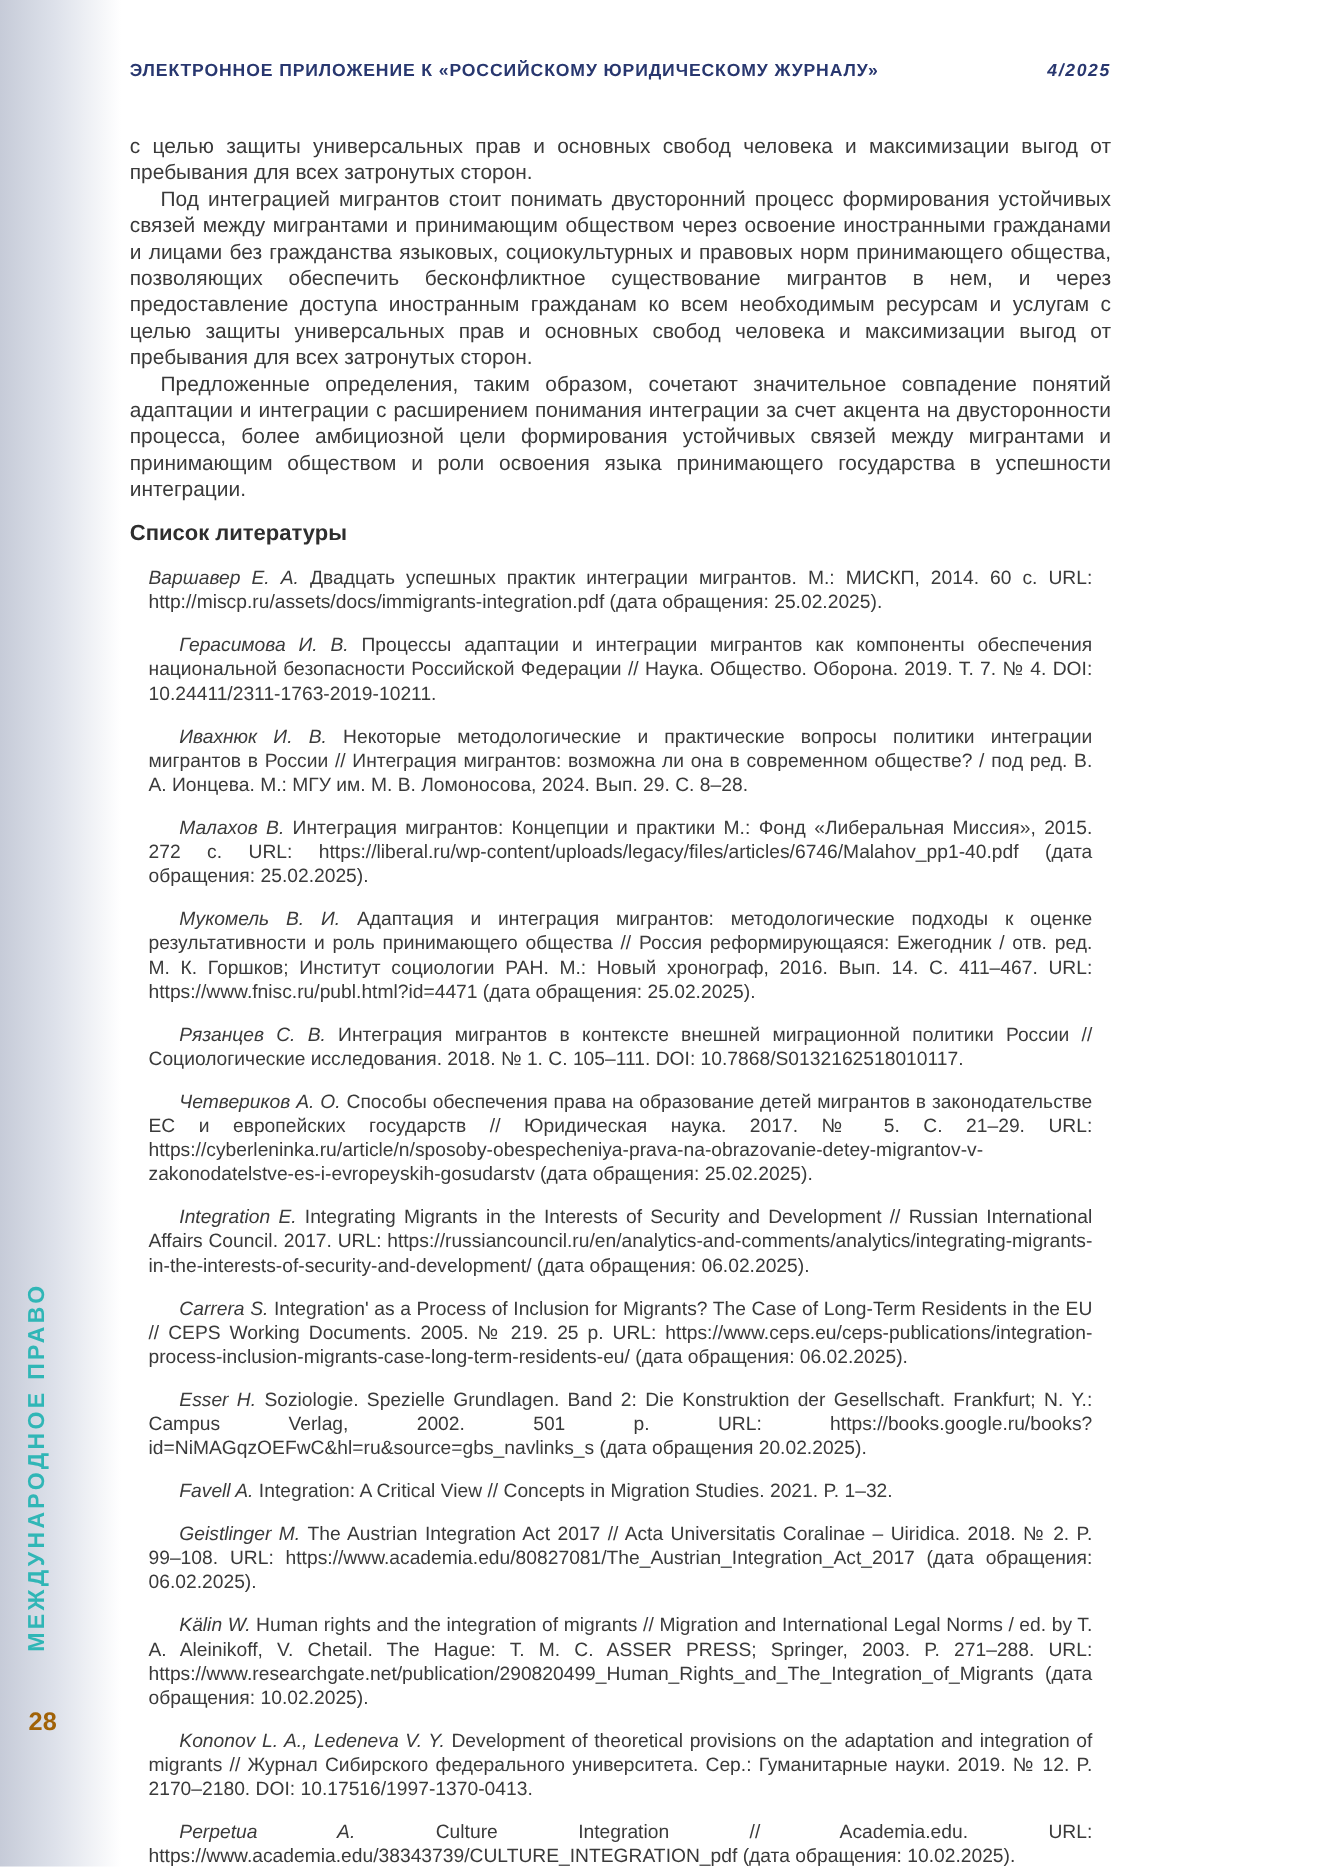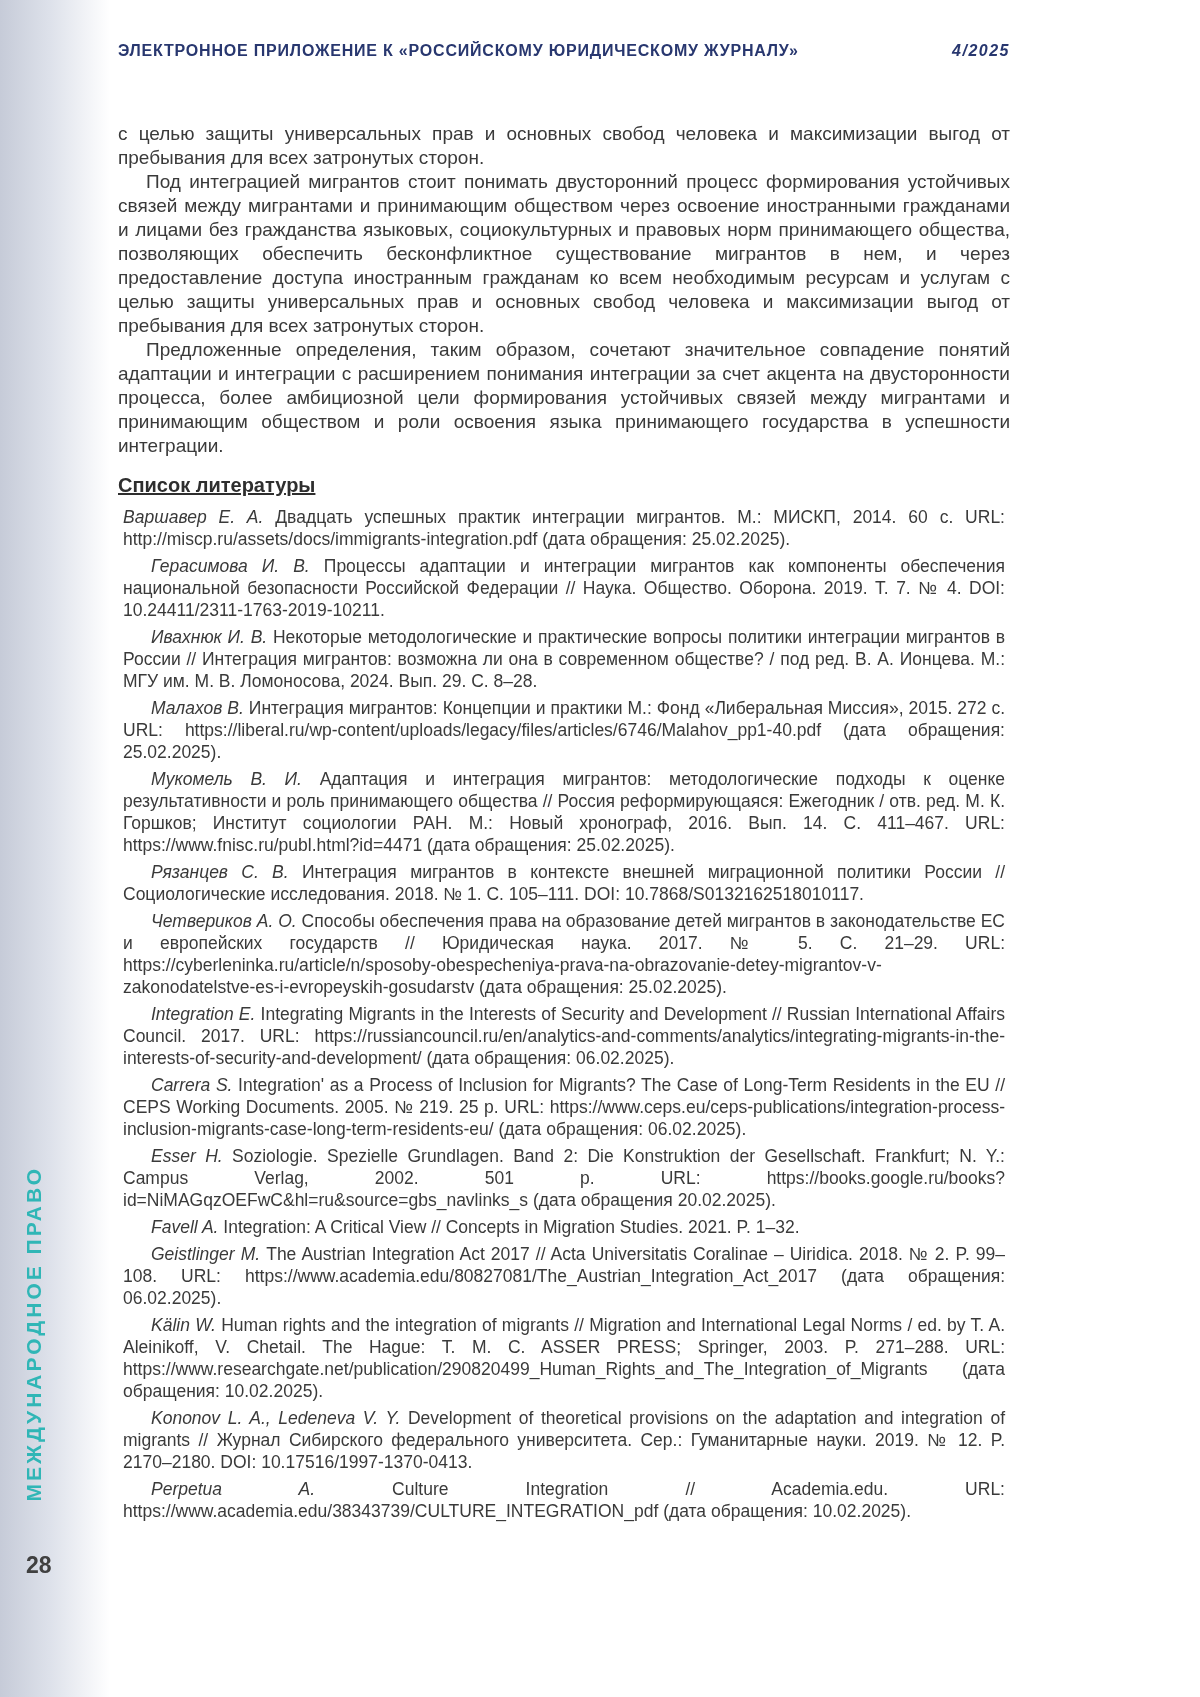--- a/index.html
+++ b/index.html
@@ -29,26 +29,26 @@
     letter-spacing: 3px;
     color: #30b6b6;
     white-space: nowrap;
   }
   .page-number {
     position: absolute;
     left: 26px;
     bottom: 118px;
     font-size: 23px;
     font-weight: bold;
-    color: #404040;
+    color: #a16207;
   }
   .header {
     position: absolute;
     left: 118px;
-    top: 42px;
+    top: 56px;
     width: 892px;
     display: flex;
     justify-content: space-between;
     align-items: baseline;
     text-align: right;
   }
   .header-title {
     font-size: 16px;
     font-weight: bold;
     letter-spacing: 0.8px;
@@ -74,24 +74,23 @@
     color: #3a3a3a;
     text-align: justify;
     text-indent: 28px;
   }
   .para:first-child { text-indent: 0; }
   .bib-heading {
     margin: 16px 0 9px 0;
     font-size: 20px;
     font-weight: bold;
     color: #2e2e2e;
-    text-decoration: underline;
   }
   .ref {
-    margin: 5px;
+    margin: 17px;
     font-size: 17.5px;
     line-height: 22px;
     color: #3a3a3a;
     text-align: justify;
     text-indent: 28px;
     overflow-wrap: anywhere;
   }
   .ref:first-child { text-indent: 0; }
   .ref-author { font-style: italic; }
 </style>

